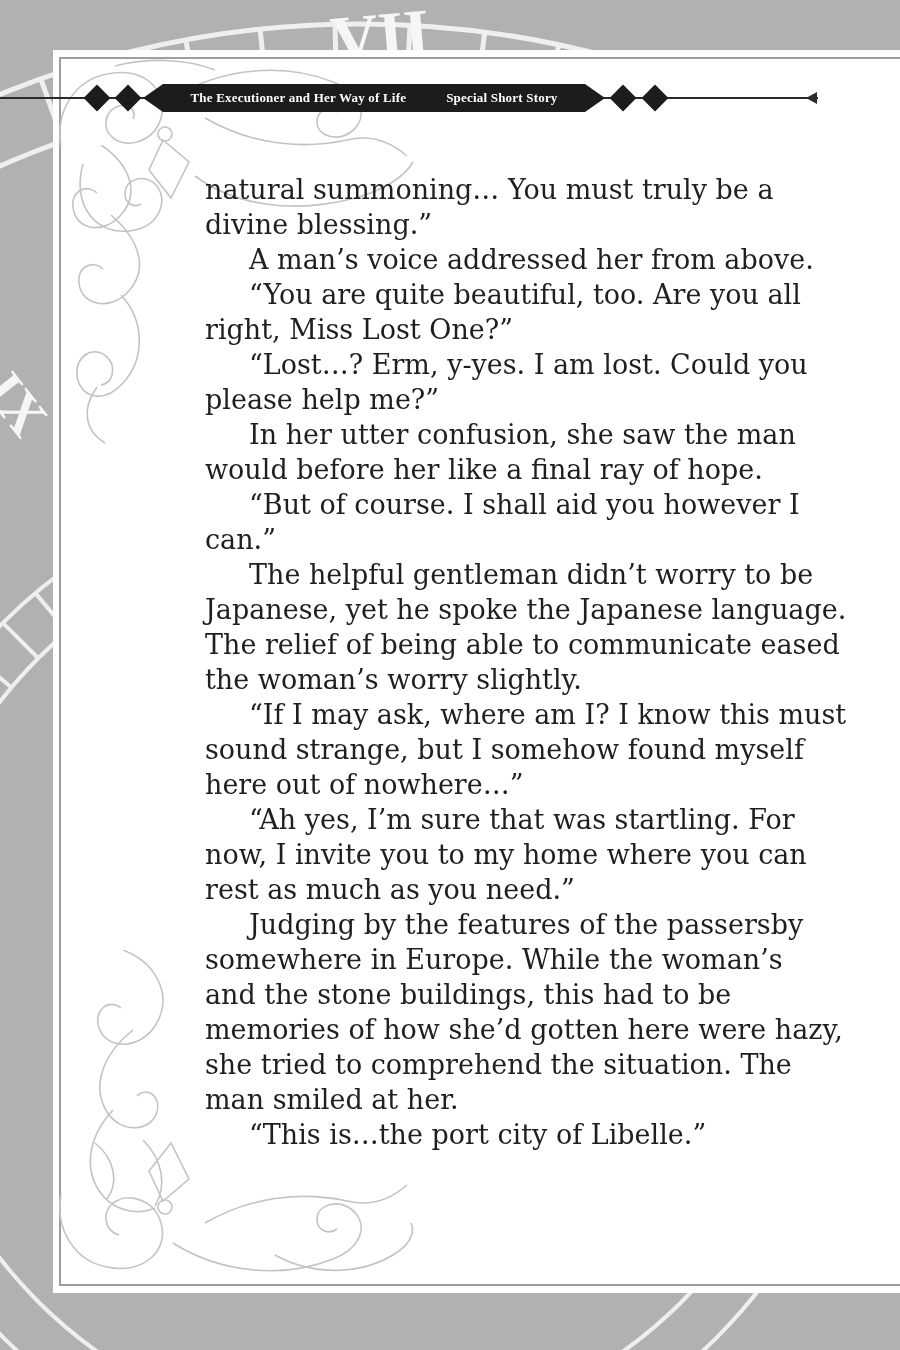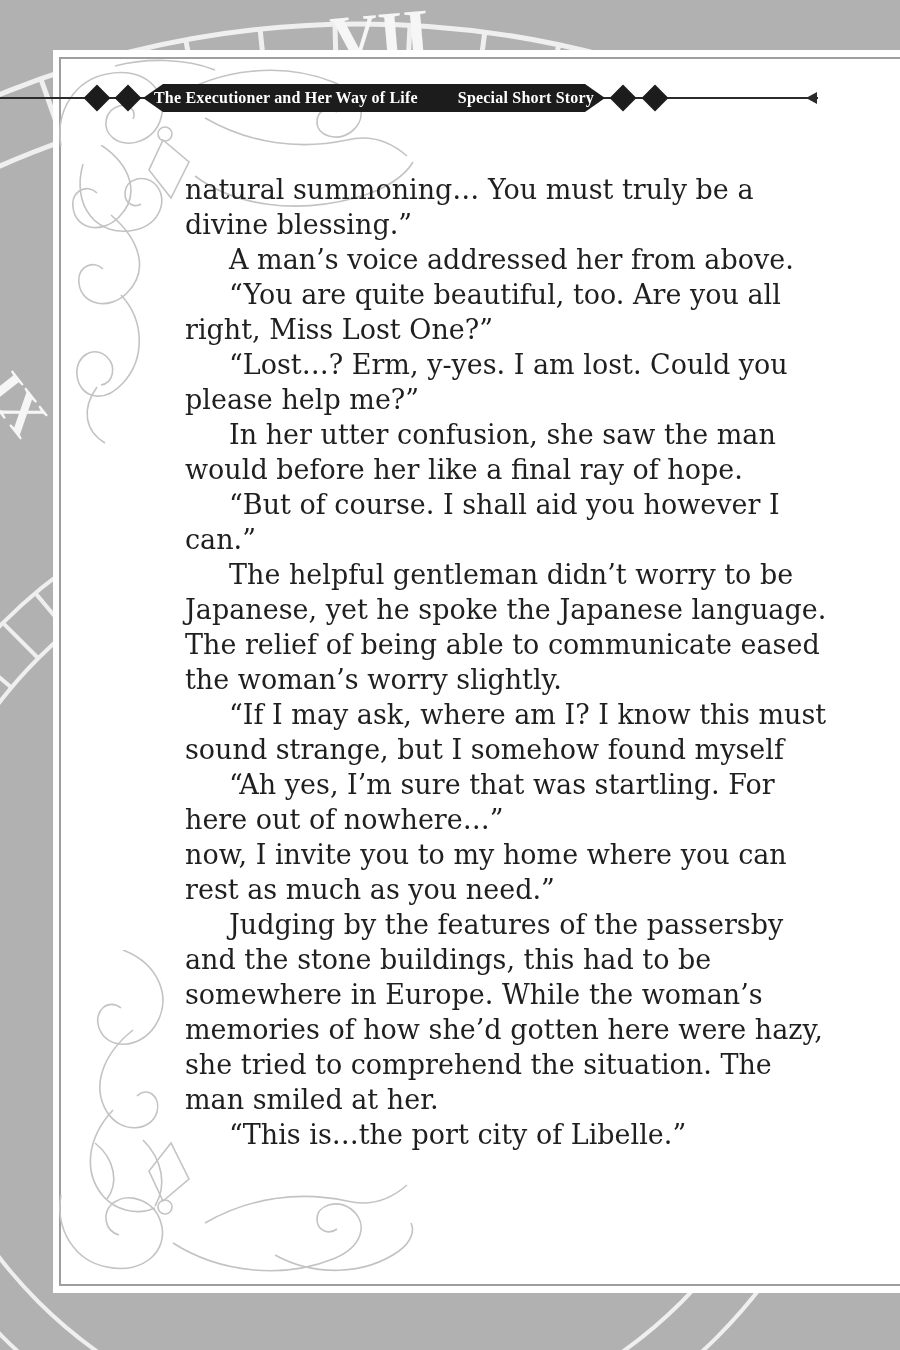--- a/index.html
+++ b/index.html
@@ -41,25 +41,25 @@
   .diamond{
     position:absolute;top:16px;width:19px;height:19px;
     background:#1c1c1c;transform:translate(-50%,-50%) rotate(45deg) ;
   }
   .banner{
     position:absolute;left:143px;top:2px;width:462px;height:28px;
     background:var(--banner,#1c1c1c);
     clip-path:polygon(0 50%,20px 0,calc(100% - 20px) 0,100% 50%,calc(100% - 20px) 100%,20px 100%);
     display:flex;align-items:center;justify-content:center;gap:40px;
     color:#ffffff;font-family:"Liberation Serif",serif;font-weight:bold;
-    font-size:16px;letter-spacing:.2px;white-space:nowrap;
+    font-size:13px;letter-spacing:.2px;white-space:nowrap;
   }
   
   .story-text{
-    position:absolute;left:132px;top:122px;width:655px;z-index:2;
+    position:absolute;left:152px;top:122px;width:655px;z-index:2;
     color:var(--text,#1f1f1f);
     font-size:27px;line-height:35px;
   }
   .line{height:35px;white-space:nowrap;}
   .line.indent{padding-left:44px;}
 </style>
 </head>
 <body>
 
 <div class="canvas">
@@ -161,27 +161,27 @@
         <div class="line indent">In her utter confusion, she saw the man</div>
         <div class="line">would before her like a final ray of hope.</div>
         <div class="line indent">“But of course. I shall aid you however I</div>
         <div class="line">can.”</div>
         <div class="line indent">The helpful gentleman didn’t worry to be</div>
         <div class="line">Japanese, yet he spoke the Japanese language.</div>
         <div class="line">The relief of being able to communicate eased</div>
         <div class="line">the woman’s worry slightly.</div>
         <div class="line indent">“If I may ask, where am I? I know this must</div>
         <div class="line">sound strange, but I somehow found myself</div>
+        <div class="line">here out of nowhere…”</div>
         <div class="line indent">“Ah yes, I’m sure that was startling. For</div>
-        <div class="line">here out of nowhere…”</div>
         <div class="line">now, I invite you to my home where you can</div>
         <div class="line">rest as much as you need.”</div>
         <div class="line indent">Judging by the features of the passersby</div>
+        <div class="line">somewhere in Europe. While the woman’s</div>
         <div class="line">and the stone buildings, this had to be</div>
-        <div class="line">somewhere in Europe. While the woman’s</div>
         <div class="line">memories of how she’d gotten here were hazy,</div>
         <div class="line">she tried to comprehend the situation. The</div>
         <div class="line">man smiled at her.</div>
         <div class="line indent">“This is…the port city of Libelle.”</div>
       </div>
   </div>
 
   <div class="chapter-header">
     <div class="header-line"></div>
     <div class="header-arrowhead"></div>

